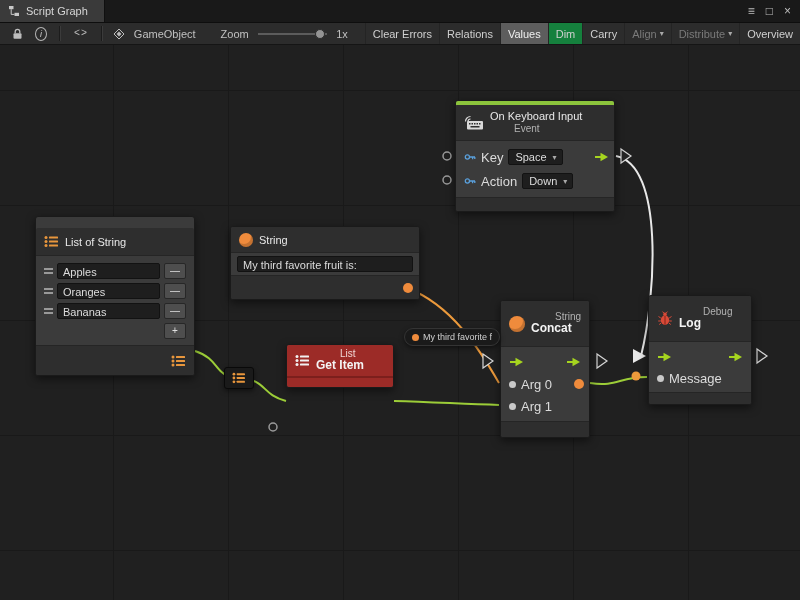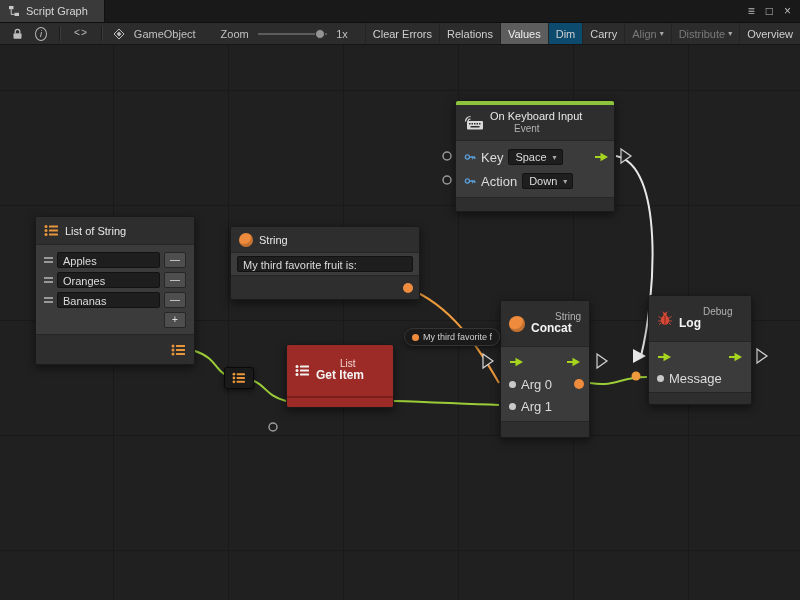--- a/index.html
+++ b/index.html
@@ -23,21 +23,21 @@
   .sep{width:1px;height:15px;background:#1c1c1c;border-right:1px solid #3b3b3b;margin:0 5px;}
   .tlabel{margin:0 4px;color:#c0c0c0;}
   .zoomlbl{margin-left:21px;}
   .track{width:82px;height:2px;background:#5c5c5c;position:relative;display:inline-block;margin:0 5px;}
   .thumb{position:absolute;right:2px;top:-4px;width:10px;height:10px;border-radius:50%;background:#949494;
        border:1px solid #2c2c2c;box-sizing:border-box;}
   .btns{margin-left:13px;display:flex;height:23px;align-items:stretch;}
   .tbtn{background:transparent;border:none;border-left:1px solid #242424;color:#cfcfcf;font-size:11px;
        padding:0 7px;font-family:inherit;display:inline-flex;align-items:center;gap:3px;cursor:default;}
   .tbtn.active{background:#5d5d5d;color:#efefef;}
-  .tbtn.semiactive{background:#0c4a6e;}
+  .tbtn.semiactive{background:#15803d;}
   .tbtn.disabled{color:#7a7a7a;}
   .caret{font-size:8px;color:#a9a9a9;}
 
   
   .canvas{position:absolute;top:45px;left:0;width:800px;height:555px;background:#202020;overflow:hidden;
        background-image:linear-gradient(to right,#191919 1px,transparent 1px),
                         linear-gradient(to bottom,#191919 1px,transparent 1px);
        background-size:115px 115px,115px 115px;background-position:-2px 45px,-2px 45px;}
   .wires{position:absolute;left:0;top:0;}
   .wire{fill:none;stroke-width:2px;}
@@ -166,21 +166,21 @@
       <polygon class="tri" points="483,309 493,316 483,323"></polygon>
       <polygon class="tri" points="597,309 607,316 597,323"></polygon>
       <polygon class="tri" points="757,304 767,311 757,318"></polygon>
 
       <circle class="portring" cx="447" cy="111" r="4"></circle>
       <circle class="portring" cx="447" cy="135" r="4"></circle>
       <circle class="portring" cx="273" cy="382" r="4"></circle>
     </svg>
 
     <div class="node" style="left:35px;top:171px;width:160px;">
-      <div class="nhead" style="height:28px;">
+      <div class="nhead" style="height:28px;margin-top:11px;">
         <svg width="15" height="13" viewBox="0 0 15 13">
           <g fill="#e8963c">
               <circle cx="2" cy="2.4" r="1.5"></circle>
               <rect x="5" y="1.4" width="9" height="2" rx=".5"></rect>
           <circle cx="2" cy="6.5" r="1.5"></circle>
               <rect x="5" y="5.5" width="9" height="2" rx=".5"></rect>
           <circle cx="2" cy="10.6" r="1.5"></circle>
               <rect x="5" y="9.6" width="9" height="2" rx=".5"></rect>
             </g>
         </svg>
@@ -281,21 +281,21 @@
           <span class="dropdown">
             <span>Down</span>
             <span class="caret">▾</span>
           </span>
         </div>
       </div>
       <div class="nfoot" style="height:14px;"></div>
     </div>
 
     <div class="node" style="left:286px;top:299px;width:108px;">
-      <div class="nhead red" style="height:52px;">
+      <div class="nhead red" style="height:32px;">
         <svg width="15" height="13" viewBox="0 0 15 13">
           <g fill="#f1f1f1">
               <circle cx="2" cy="2.4" r="1.5"></circle>
               <rect x="5" y="1.4" width="9" height="2" rx=".5"></rect>
           <circle cx="2" cy="6.5" r="1.5"></circle>
               <rect x="5" y="5.5" width="9" height="2" rx=".5"></rect>
           <circle cx="2" cy="10.6" r="1.5"></circle>
               <rect x="5" y="9.6" width="9" height="2" rx=".5"></rect>
             </g>
         </svg>

